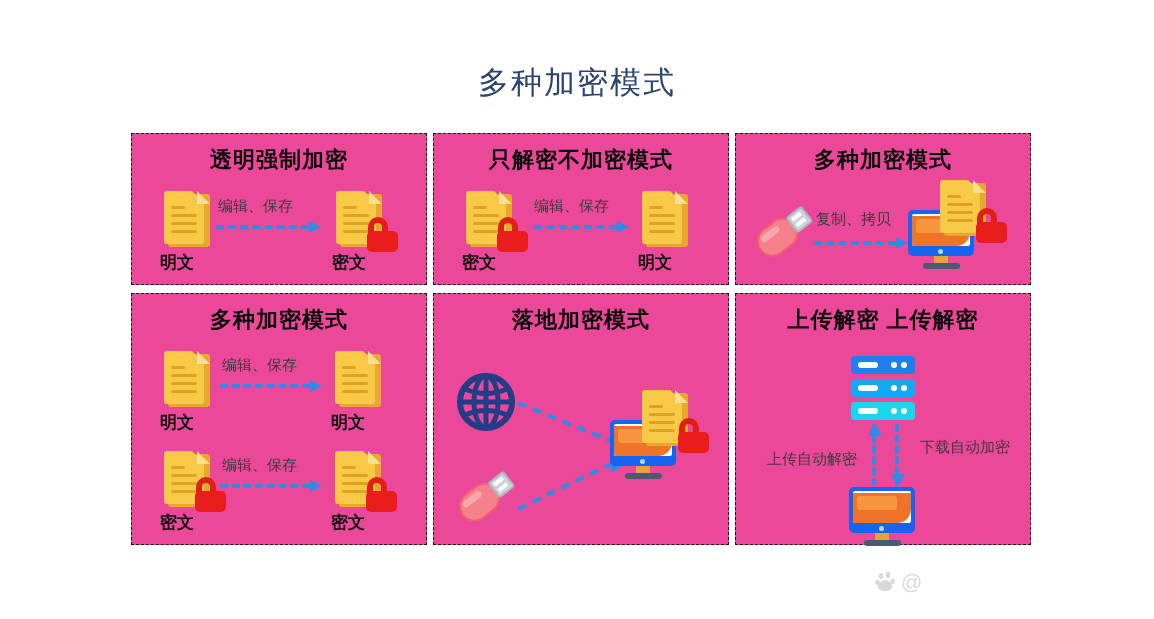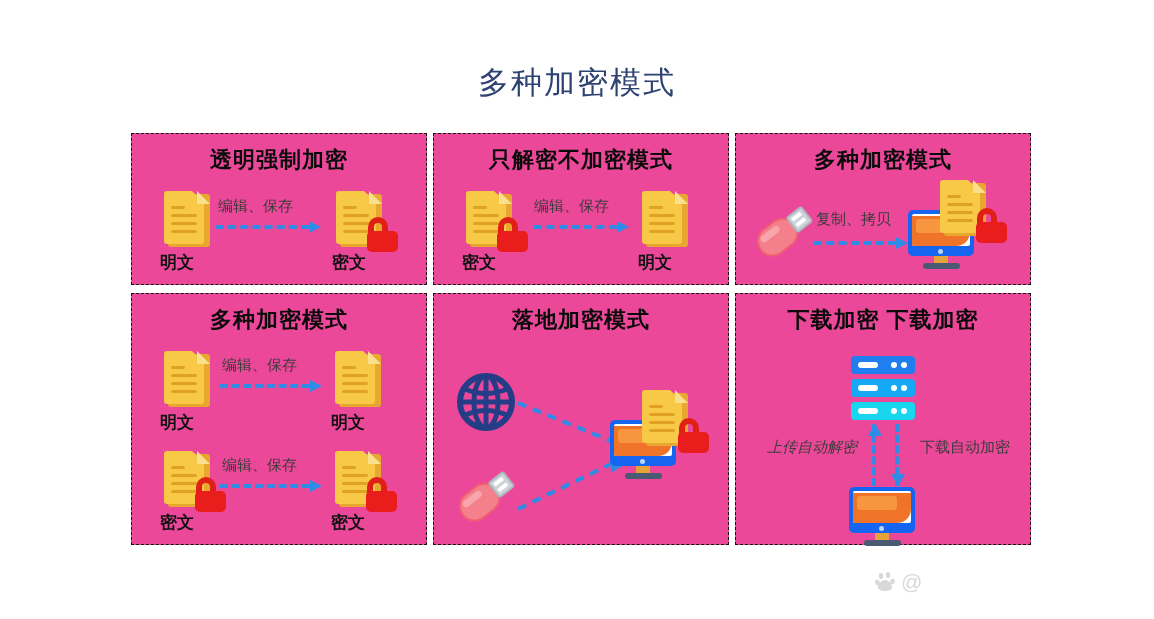--- a/index.html
+++ b/index.html
@@ -462,21 +462,21 @@
         <div class="ln l4"></div>
       </div>
       <div class="lock" style="left:242px;top:124px;">
         <div class="shackle"></div>
         <div class="bodyb"></div>
       </div>
     </div>
   </div>
 
   <div class="panel">
-    <div class="panel-title">下载加密 下载加密</div>
+    <div class="panel-title">上传解密 上传解密</div>
     <div class="body">
 
       <div class="server" style="left:115px;top:62px;">
         <div class="srow" style="top:0;background:#1f7ff0;">
           <div class="pill"></div>
           <div class="d1"></div>
           <div class="d2"></div>
         </div>
         <div class="srow" style="top:23px;background:#15a8f5;">
           <div class="pill"></div>
@@ -493,21 +493,21 @@
       <div class="varrow" style="left:132px;top:130px;height:62px;">
         <div class="vline"></div>
         <div class="vhead-up"></div>
       </div>
 
       <div class="varrow" style="left:155px;top:130px;height:62px;">
         <div class="vline"></div>
         <div class="vhead-dn"></div>
       </div>
 
-      <div class="vlabel" style="left:31px;top:144px;font-style:italic;">上传自动解密</div>
+      <div class="vlabel" style="left:31px;top:156px;">上传自动解密</div>
       <div class="vlabel" style="left:184px;top:144px;">下载自动加密</div>
 
       <div class="mon" style="left:113px;top:193px;">
         <div class="frame">
           <div class="screen">
             <div class="scr-orange"></div>
             <div class="scr-light"></div>
           </div>
         </div>
         <div class="dot"></div>

